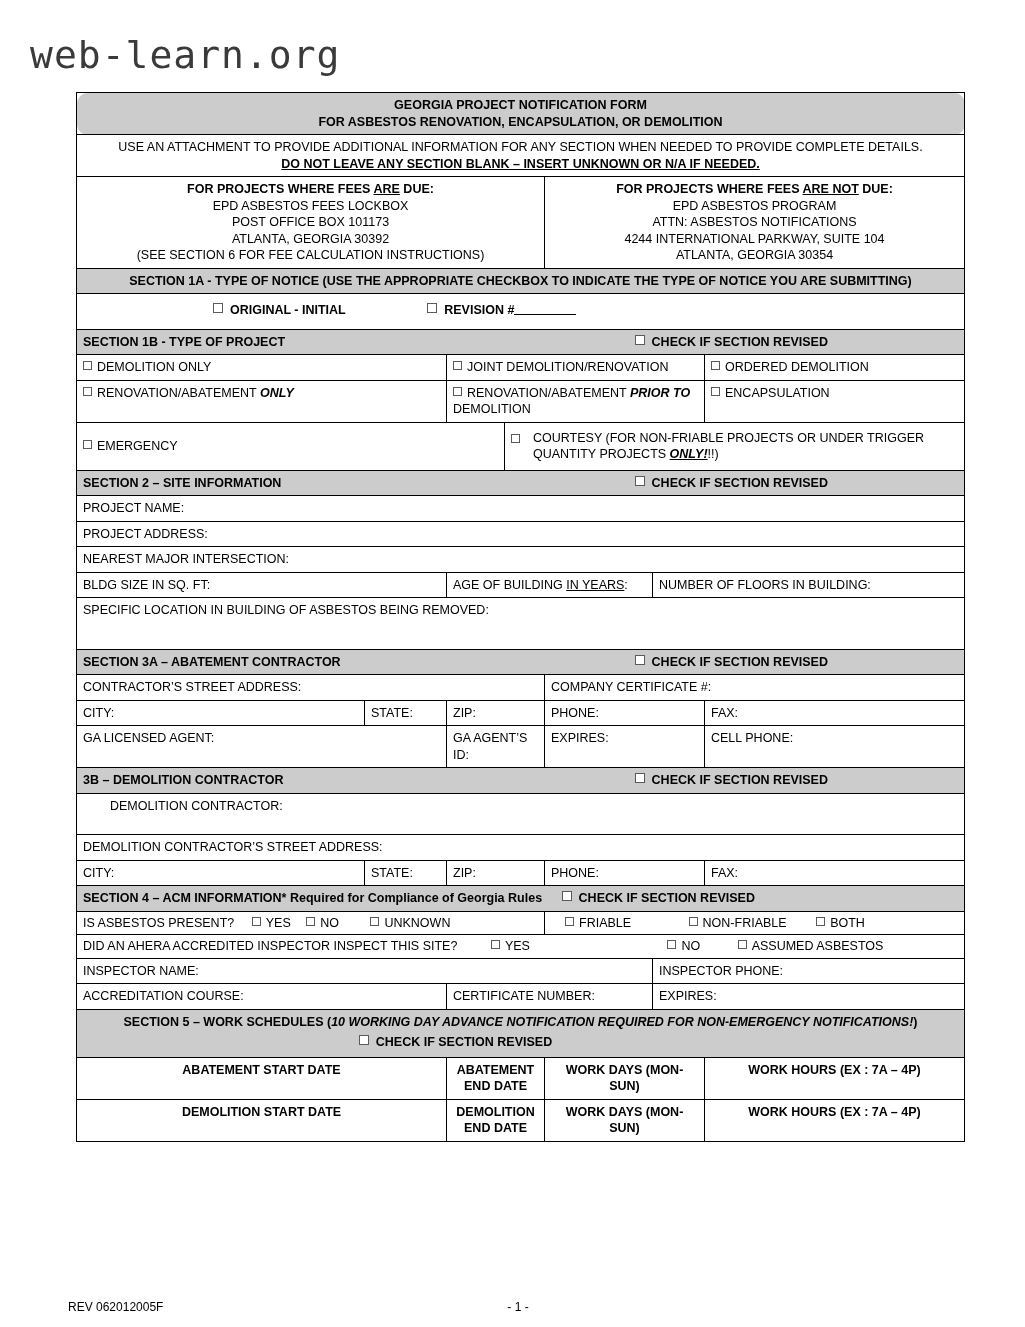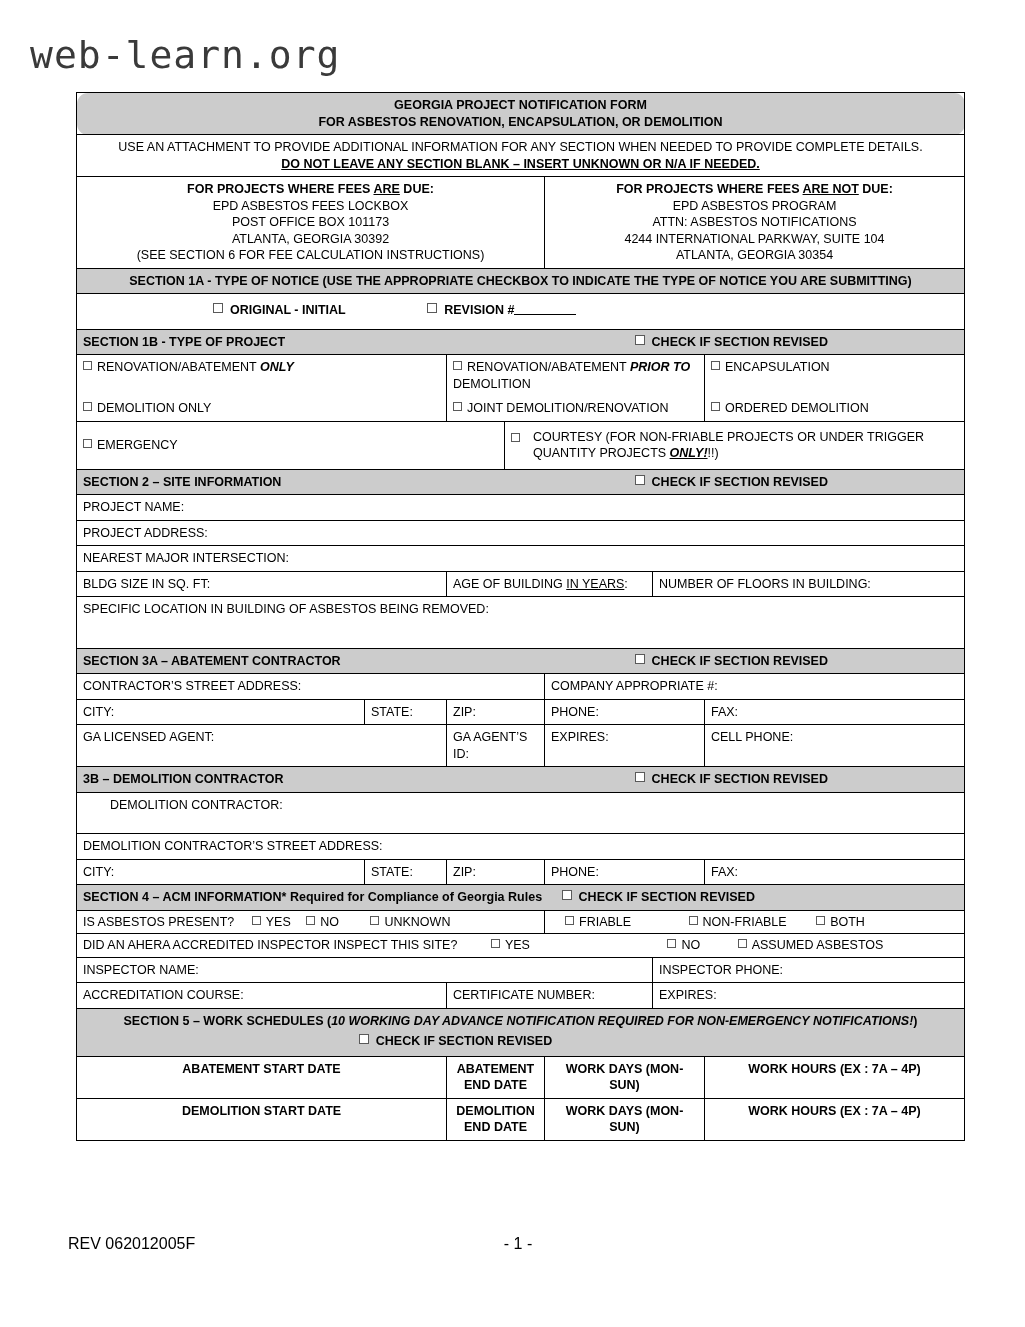--- a/index.html
+++ b/index.html
@@ -128,23 +128,23 @@
   .revline {
     text-align: center;
     font-weight: bold;
     font-size: 12.5px;
     padding-top: 4px;
     padding-right: 130px;
   }
   .footer {
     position: absolute;
     left: 68px;
-    top: 1235px;
+    top: 1300px;
     width: 900px;
-    font-size: 16px;
+    font-size: 12px;
   }
   .footer-row {
     position: relative;
     height: 18px;
   }
   .footer-rev { position: absolute; left: 0; top: 0; }
   .footer-pg { position: absolute; left: 0; top: 0; width: 900px; text-align: center; }
   .pad-b6 { padding-bottom: 6px; }
 </style>
 </head>
@@ -219,39 +219,39 @@
 
       <tr>
         <td colspan="12" class="gray sect-hd">
           <div class="sect-hd-flex">
             <span class="sect-hd-left">SECTION 1B - TYPE OF PROJECT</span>
             <span class="sect-hd-right"><span class="cb"></span><span>CHECK IF SECTION REVISED</span></span>
           </div>
         </td>
       </tr>
       <tr class="opt-row">
+        <td colspan="4" style="border-top:none;">
+          <span class="cb-sm"></span><span>DEMOLITION ONLY</span>
+        </td>
+        <td colspan="5" style="border-top:none;">
+          <span class="cb-sm"></span><span>JOINT DEMOLITION/RENOVATION</span>
+        </td>
+        <td colspan="3" style="border-top:none;">
+          <span class="cb-sm"></span><span>ORDERED DEMOLITION</span>
+        </td>
+      </tr>
+      <tr class="opt-row">
         <td colspan="4" style="border-bottom:none;">
           <span class="cb-sm"></span><span>RENOVATION/ABATEMENT </span><span class="bi">ONLY</span>
         </td>
         <td colspan="5" style="border-bottom:none;">
           <span class="cb-sm"></span><span>RENOVATION/ABATEMENT </span><span class="bi">PRIOR TO</span><span> DEMOLITION</span>
         </td>
         <td colspan="3" style="border-bottom:none;">
           <span class="cb-sm"></span><span>ENCAPSULATION</span>
-        </td>
-      </tr>
-      <tr class="opt-row">
-        <td colspan="4" style="border-top:none;">
-          <span class="cb-sm"></span><span>DEMOLITION ONLY</span>
-        </td>
-        <td colspan="5" style="border-top:none;">
-          <span class="cb-sm"></span><span>JOINT DEMOLITION/RENOVATION</span>
-        </td>
-        <td colspan="3" style="border-top:none;">
-          <span class="cb-sm"></span><span>ORDERED DEMOLITION</span>
         </td>
       </tr>
       <tr class="opt-row">
         <td colspan="5" style="vertical-align:middle; padding-top:10px; padding-bottom:10px;">
           <span class="cb-sm"></span><span>EMERGENCY</span>
         </td>
         <td colspan="7" style="padding-top:7px; padding-bottom:7px;">
           <div style="position:relative; padding-left:22px;">
             <span class="cb-sm" style="position:absolute; left:0; top:4px; margin-right:0;"></span>
             <span>COURTESY (FOR NON-FRIABLE PROJECTS OR UNDER TRIGGER</span><br>
@@ -289,21 +289,21 @@
       <tr>
         <td colspan="12" class="gray sect-hd">
           <div class="sect-hd-flex">
             <span class="sect-hd-left">SECTION 3A – ABATEMENT CONTRACTOR</span>
             <span class="sect-hd-right"><span class="cb"></span><span>CHECK IF SECTION REVISED</span></span>
           </div>
         </td>
       </tr>
       <tr>
         <td colspan="6" class="field-tall"><span>CONTRACTOR’S STREET ADDRESS:</span></td>
-        <td colspan="6" class="field-tall"><span>COMPANY APPROPRIATE #:</span></td>
+        <td colspan="6" class="field-tall"><span>COMPANY CERTIFICATE #:</span></td>
       </tr>
       <tr>
         <td colspan="3" class="field"><span>CITY:</span></td>
         <td colspan="1" class="field"><span>STATE:</span></td>
         <td colspan="2" class="field"><span>ZIP:</span></td>
         <td colspan="3" class="field"><span>PHONE:</span></td>
         <td colspan="3" class="field"><span>FAX:</span></td>
       </tr>
       <tr>
         <td colspan="4" class="field"><span>GA LICENSED AGENT:</span></td>

